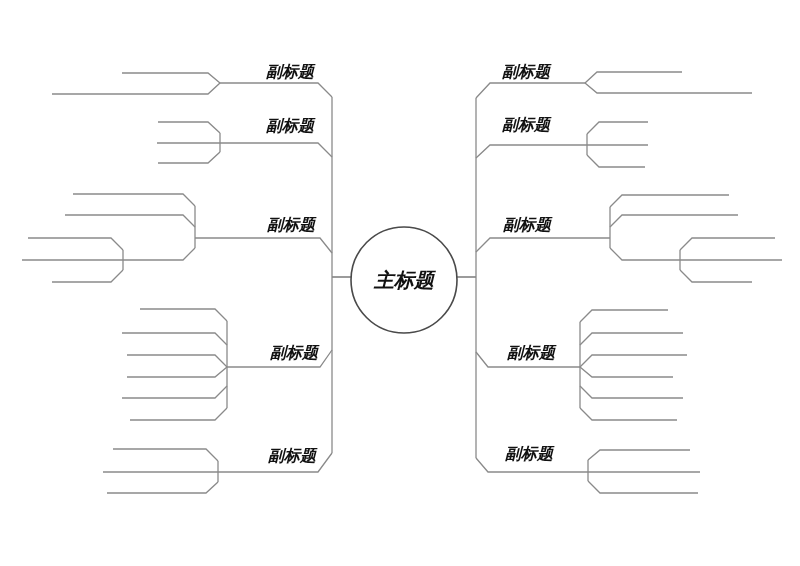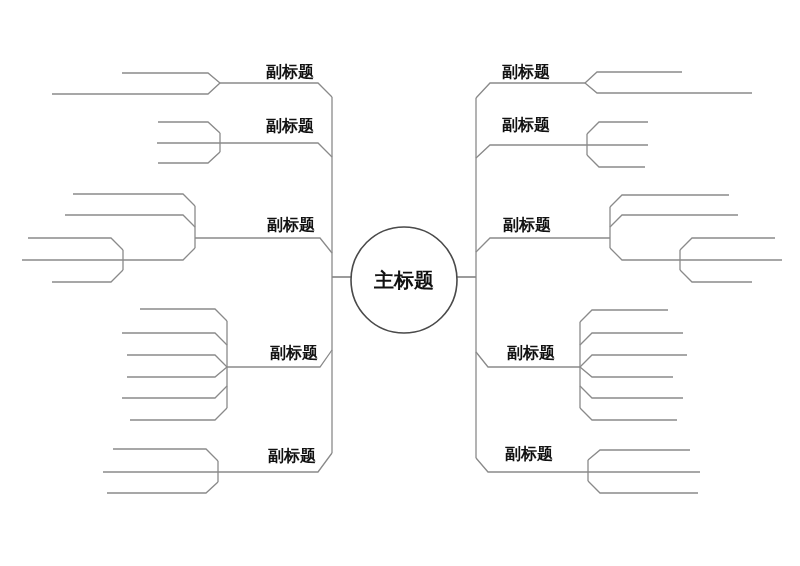--- a/index.html
+++ b/index.html
@@ -7,20 +7,21 @@
     --line:#8a8a8a;
     --node-border:#4a4a4a;
     --text:#111111;
   }
   html,body{margin:0;padding:0;background:var(--bg);}
   .canvas{
     position:relative;
     width:800px;height:566px;
     background:var(--bg);
     overflow:hidden;
+    font-style:italic;
   }
   svg{display:block;}
   .ln{
     fill:none;
     stroke:var(--line);
     stroke-width:1.3;
     stroke-linecap:butt;
     stroke-linejoin:miter;
   }
   .ln-thick{stroke-width:1.7;}

